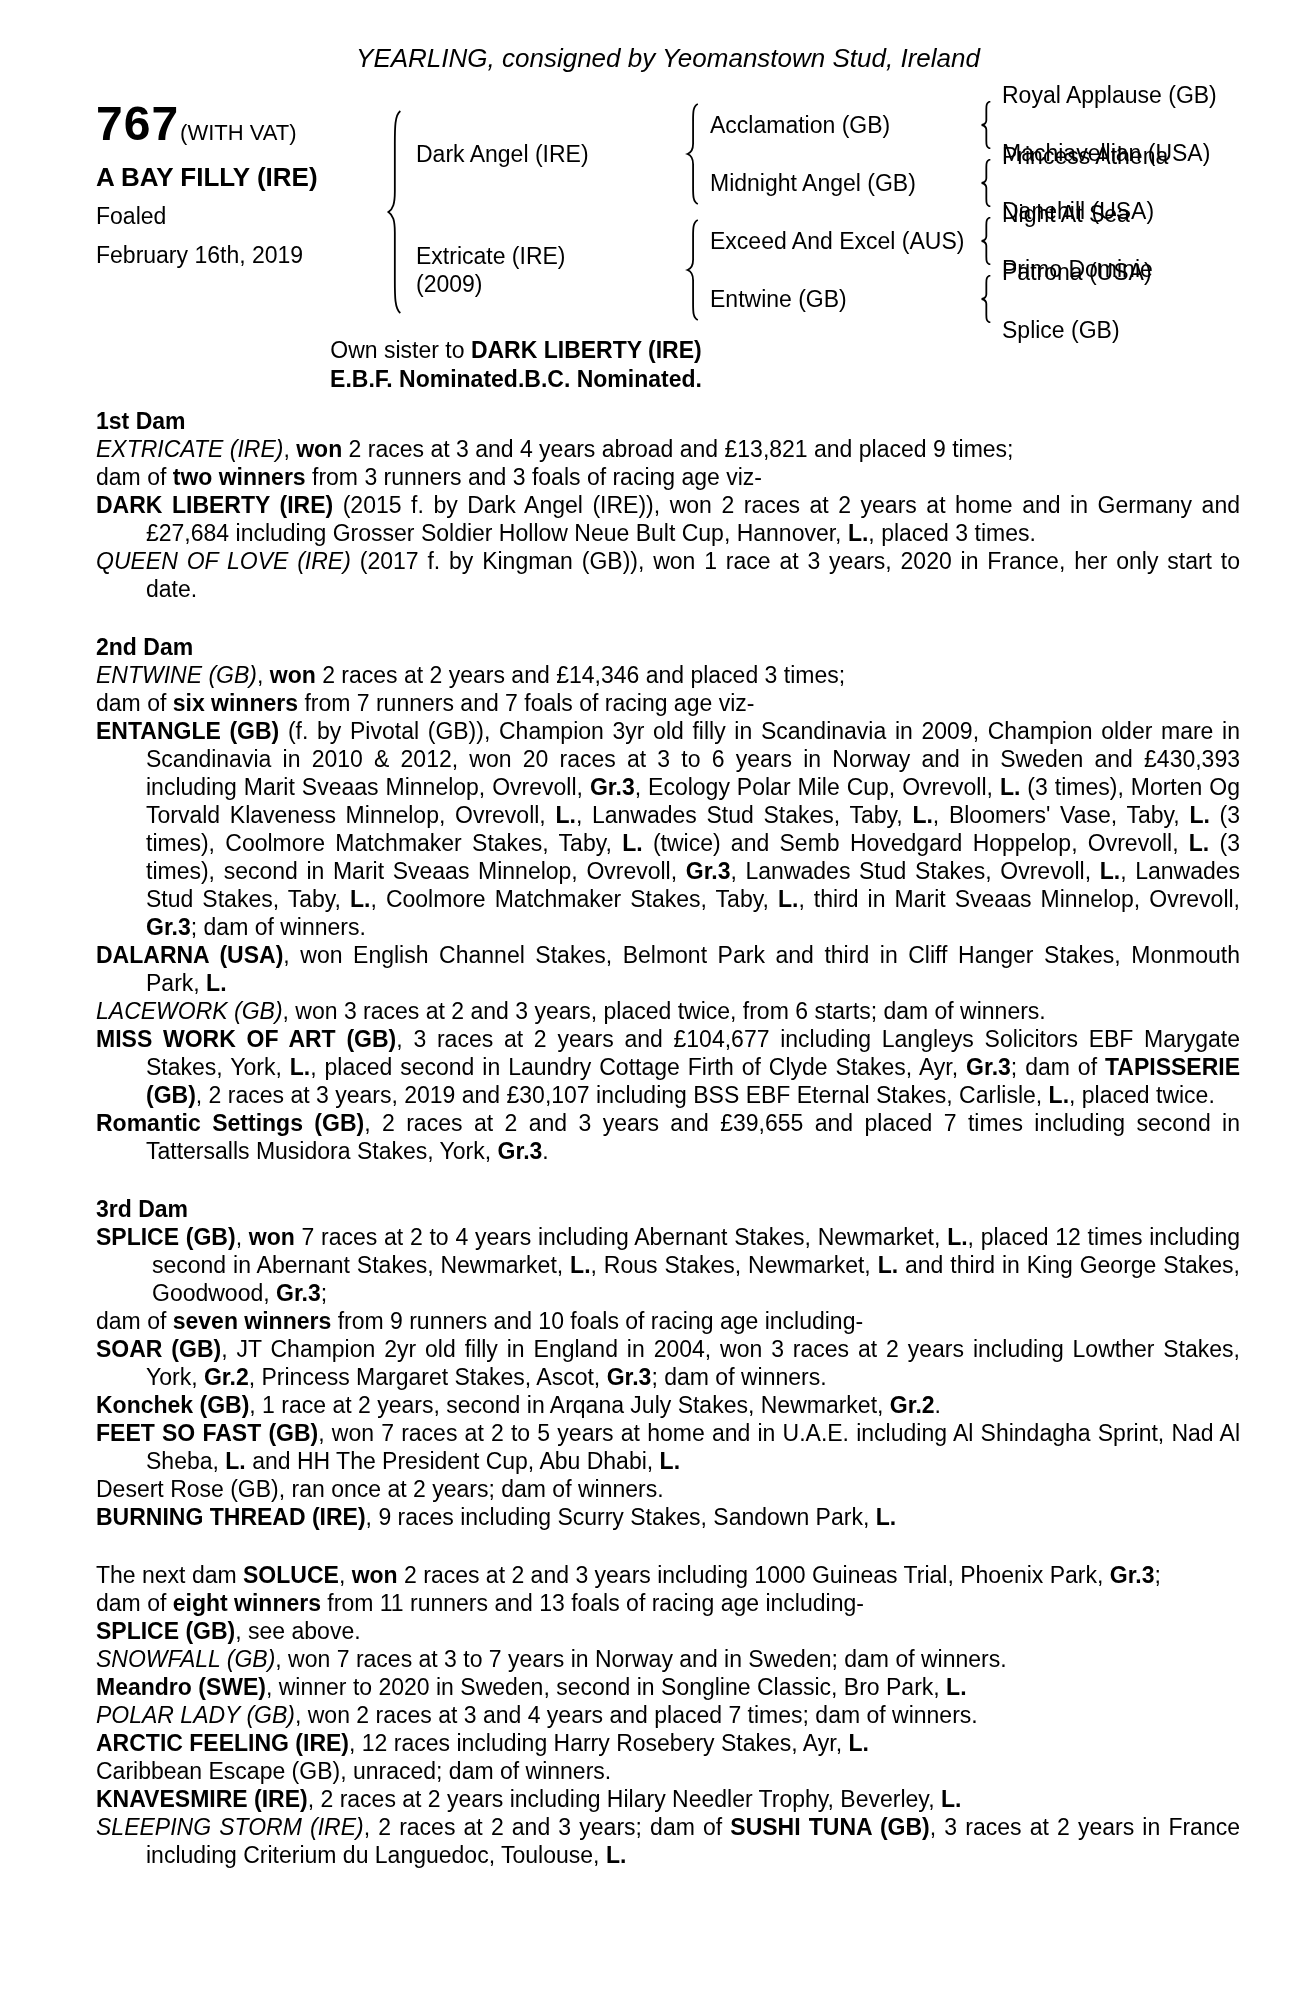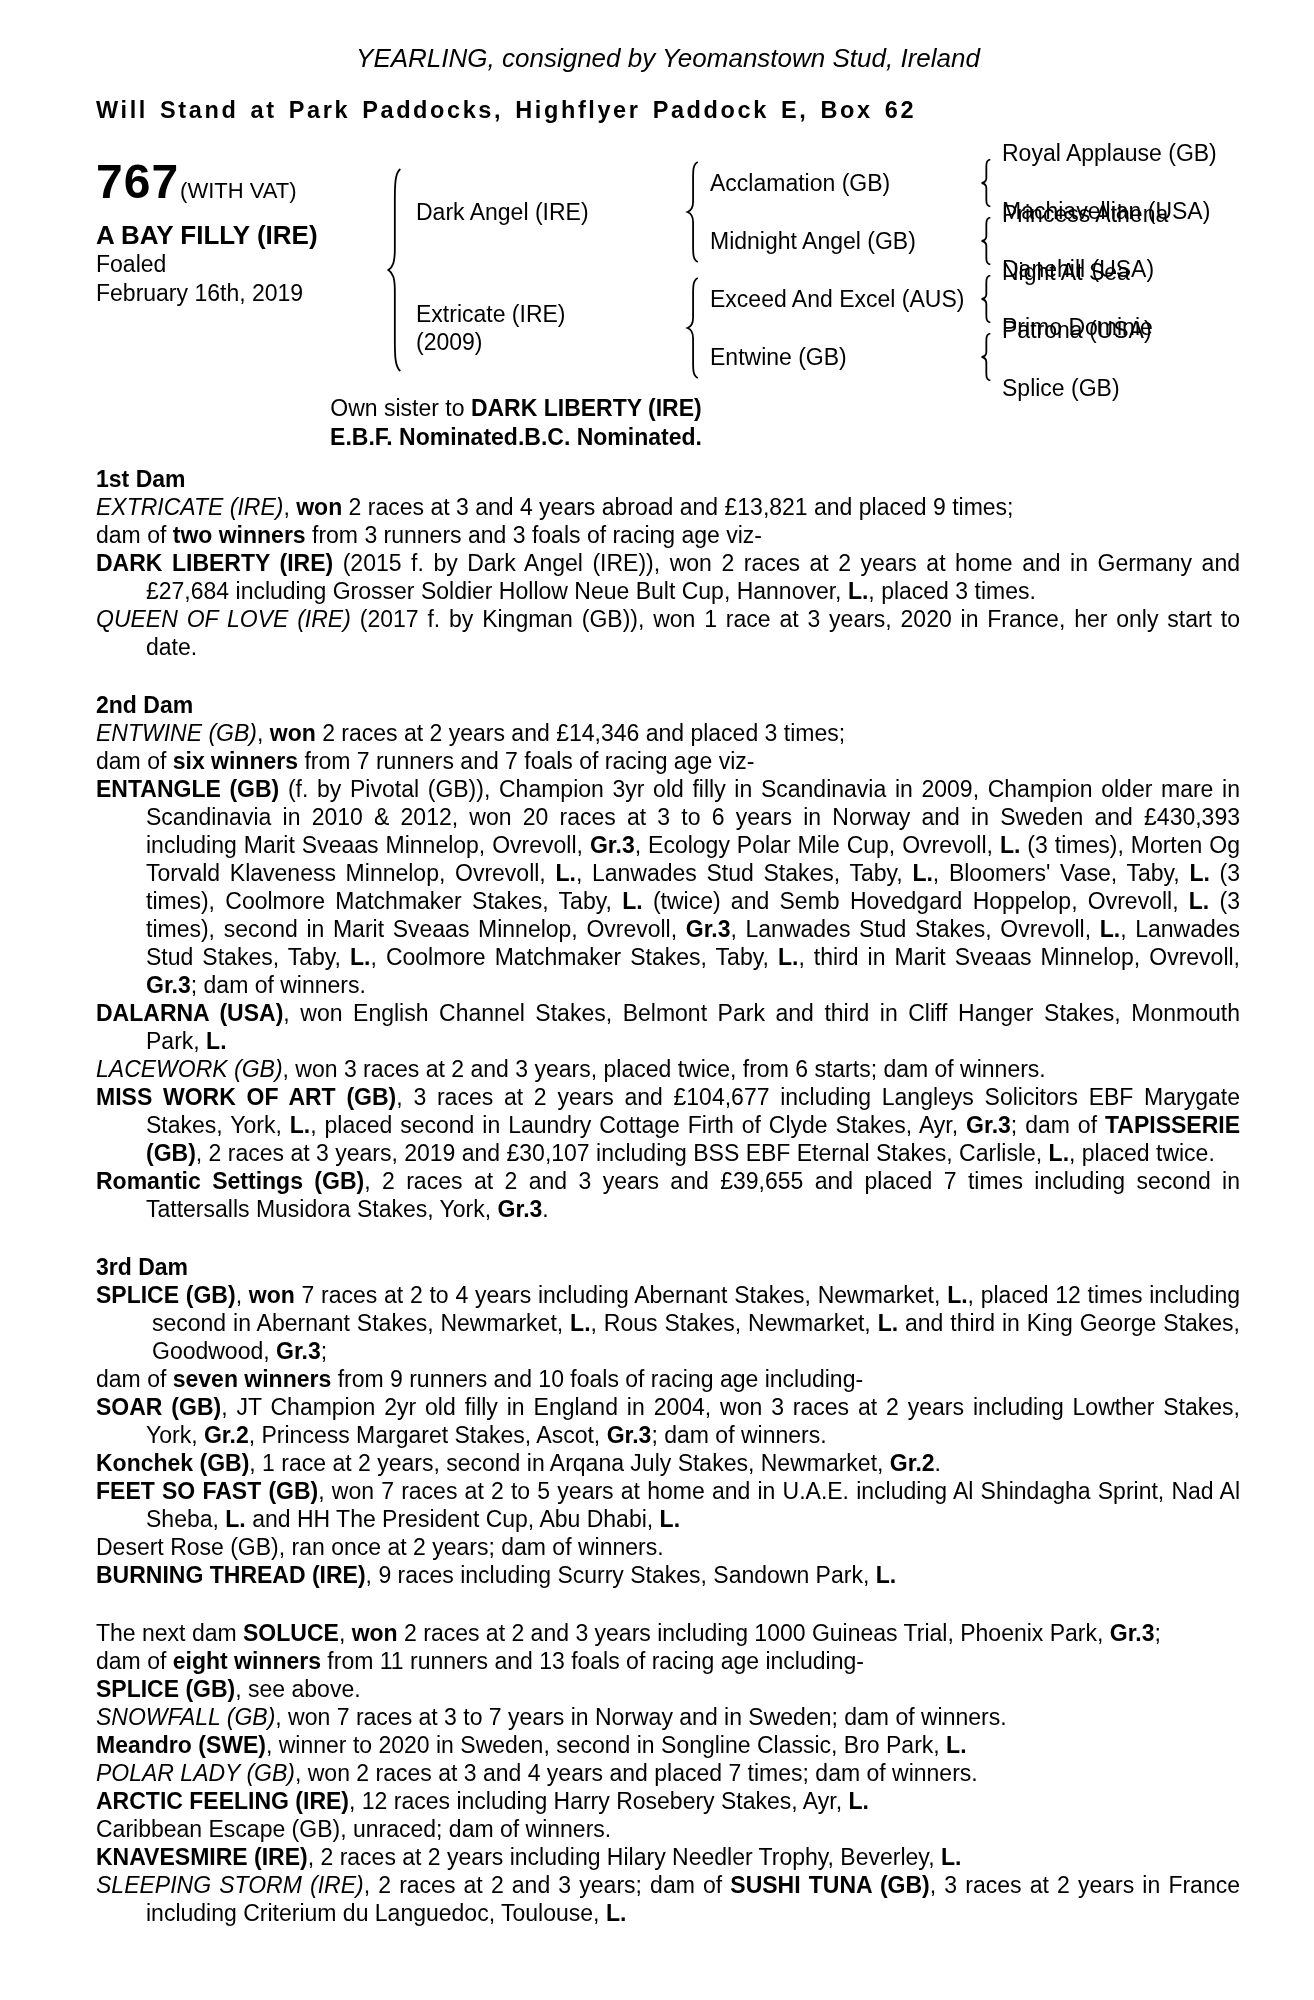--- a/index.html
+++ b/index.html
@@ -10,21 +10,21 @@
   .stand { font-weight:bold; font-size:23.5px; letter-spacing:2.6px; word-spacing:3px; margin:0 0 30px 0; }
 
   
   .pedigree { display:grid; grid-template-columns:280px 34px 266px 30px 266px 26px 1fr;
               grid-template-rows:repeat(4, 58px); align-items:stretch; }
   .lotcol { grid-column:1; grid-row:1/5; padding-top:6px; }
   .lotline { display:flex; align-items:baseline; gap:1px; }
   .lotnum { font-size:48px; font-weight:bold; letter-spacing:1px; line-height:44px; }
   .vat { font-size:22px; }
   .horse { font-weight:bold; font-size:26px; margin-top:16px; }
-  .foaled-line { margin-top:1px; }
+  .foaled-line { margin-top:11px; }
   .bracecell { display:flex; align-items:center; justify-content:center; }
   .brace-big    { grid-column:2; grid-row:1/5; }
   .brace-mid-a  { grid-column:4; grid-row:1/3; }
   .brace-mid-b  { grid-column:4; grid-row:3/5; }
   .brace-sm-1 { grid-column:6; grid-row:1; }
   .brace-sm-2 { grid-column:6; grid-row:2; }
   .brace-sm-3 { grid-column:6; grid-row:3; }
   .brace-sm-4 { grid-column:6; grid-row:4; }
   .brace-big svg { width:22px; height:206px; }
   .brace-mid-a svg, .brace-mid-b svg { width:19px; height:102px; }
@@ -48,21 +48,20 @@
   .p1 { margin-left:56px; padding-left:50px; text-indent:-50px; }
   .p2 { margin-left:106px; padding-left:50px; text-indent:-50px; }
   b { font-weight:bold; } i { font-style:italic; }
 </style>
 </head>
 <body>
 
 <div class="page">
 
   <p class="consign">YEARLING, consigned by Yeomanstown Stud, Ireland</p>
-  <p class="stand">Will Stand at Park Paddocks, Highflyer Paddock E, Box 62</p>
 
   <div class="pedigree">
 
     <div class="lotcol">
       <div class="lotline">
         <span class="lotnum">767</span>
         <span class="vat">(WITH VAT)</span>
       </div>
       <div class="horse">A BAY FILLY (IRE)</div>
       <div class="foaled-line">Foaled</div>

